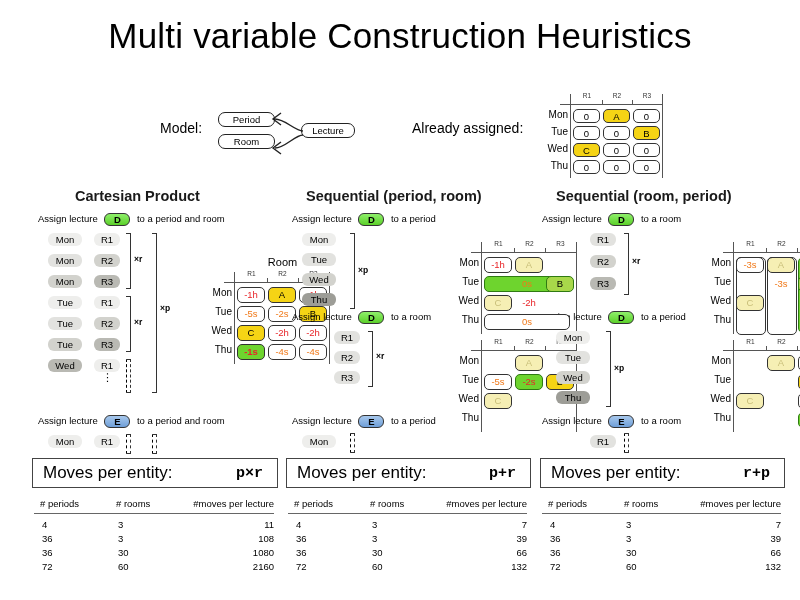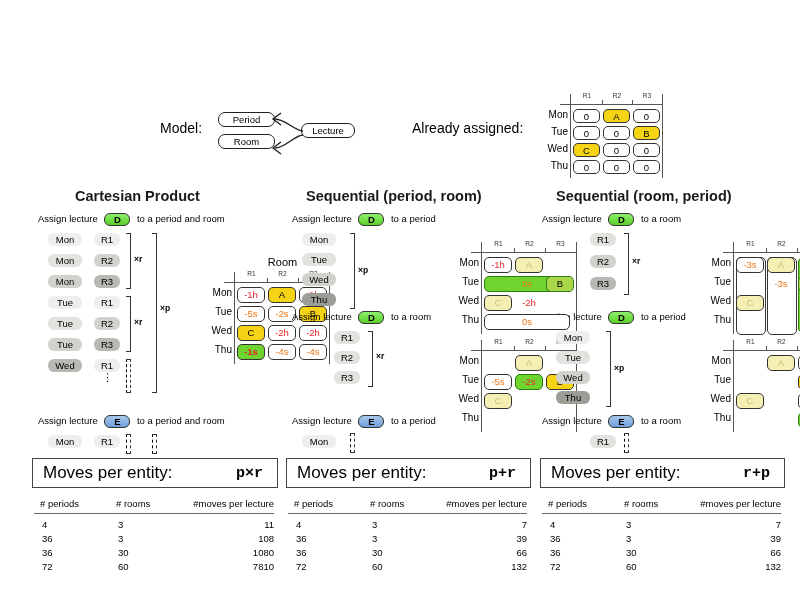--- a/index.html
+++ b/index.html
@@ -99,20 +99,21 @@
   .dtable .td{position:absolute;font-family:"Liberation Sans",sans-serif;}
   .td.num{text-align:right;}
 
   .room-cap{position:absolute;font-size:11px;}
 </style>
 </head>
 <body>
 
 <div class="slide">
 
+  <div class="title">Multi variable Construction Heuristics</div>
 
   <div class="model-label">Model:</div>
   <div class="node" id="node-period">Period</div>
   <div class="node" id="node-room">Room</div>
   <div class="node" id="node-lecture">Lecture</div>
   <svg class="link-svg" width="60" height="60">
     <path d="M48,26 C40,26 30,14 20,14" stroke="#222" stroke-width="1.4" fill="none"></path>
     <path d="M48,30 C40,30 30,43 20,43" stroke="#222" stroke-width="1.4" fill="none"></path>
     <path d="M26,8 L18,14 L26,20" stroke="#222" stroke-width="1.4" fill="none"></path>
     <path d="M26,37 L18,43 L26,49" stroke="#222" stroke-width="1.4" fill="none"></path>
@@ -346,21 +347,21 @@
           <div class="td num" style="position:absolute;right:4px;top:0;">108</div>
         </div>
         <div style="position:absolute;left:0;top:49px;width:100%;height:14px;">
           <div class="td" style="position:absolute;left:10px;top:0;">36</div>
           <div class="td" style="position:absolute;left:86px;top:0;">30</div>
           <div class="td num" style="position:absolute;right:4px;top:0;">1080</div>
         </div>
         <div style="position:absolute;left:0;top:63px;width:100%;height:14px;">
           <div class="td" style="position:absolute;left:10px;top:0;">72</div>
           <div class="td" style="position:absolute;left:86px;top:0;">60</div>
-          <div class="td num" style="position:absolute;right:4px;top:0;">7810</div>
+          <div class="td num" style="position:absolute;right:4px;top:0;">2160</div>
         </div>
       </div>
       <div class="dtable" style="left:286px;top:498px;width:245px;height:80px;">
         <div class="th" style="left:8px;top:0px;"># periods</div>
         <div class="th" style="left:84px;top:0px;"># rooms</div>
         <div class="th" style="right:4px;top:0px;">#moves per lecture</div>
         <div class="rule" style="left:2px;top:15px;width:239px;"></div>
         <div style="position:absolute;left:0;top:21px;width:100%;height:14px;">
           <div class="td" style="position:absolute;left:10px;top:0;">4</div>
           <div class="td" style="position:absolute;left:86px;top:0;">3</div>

